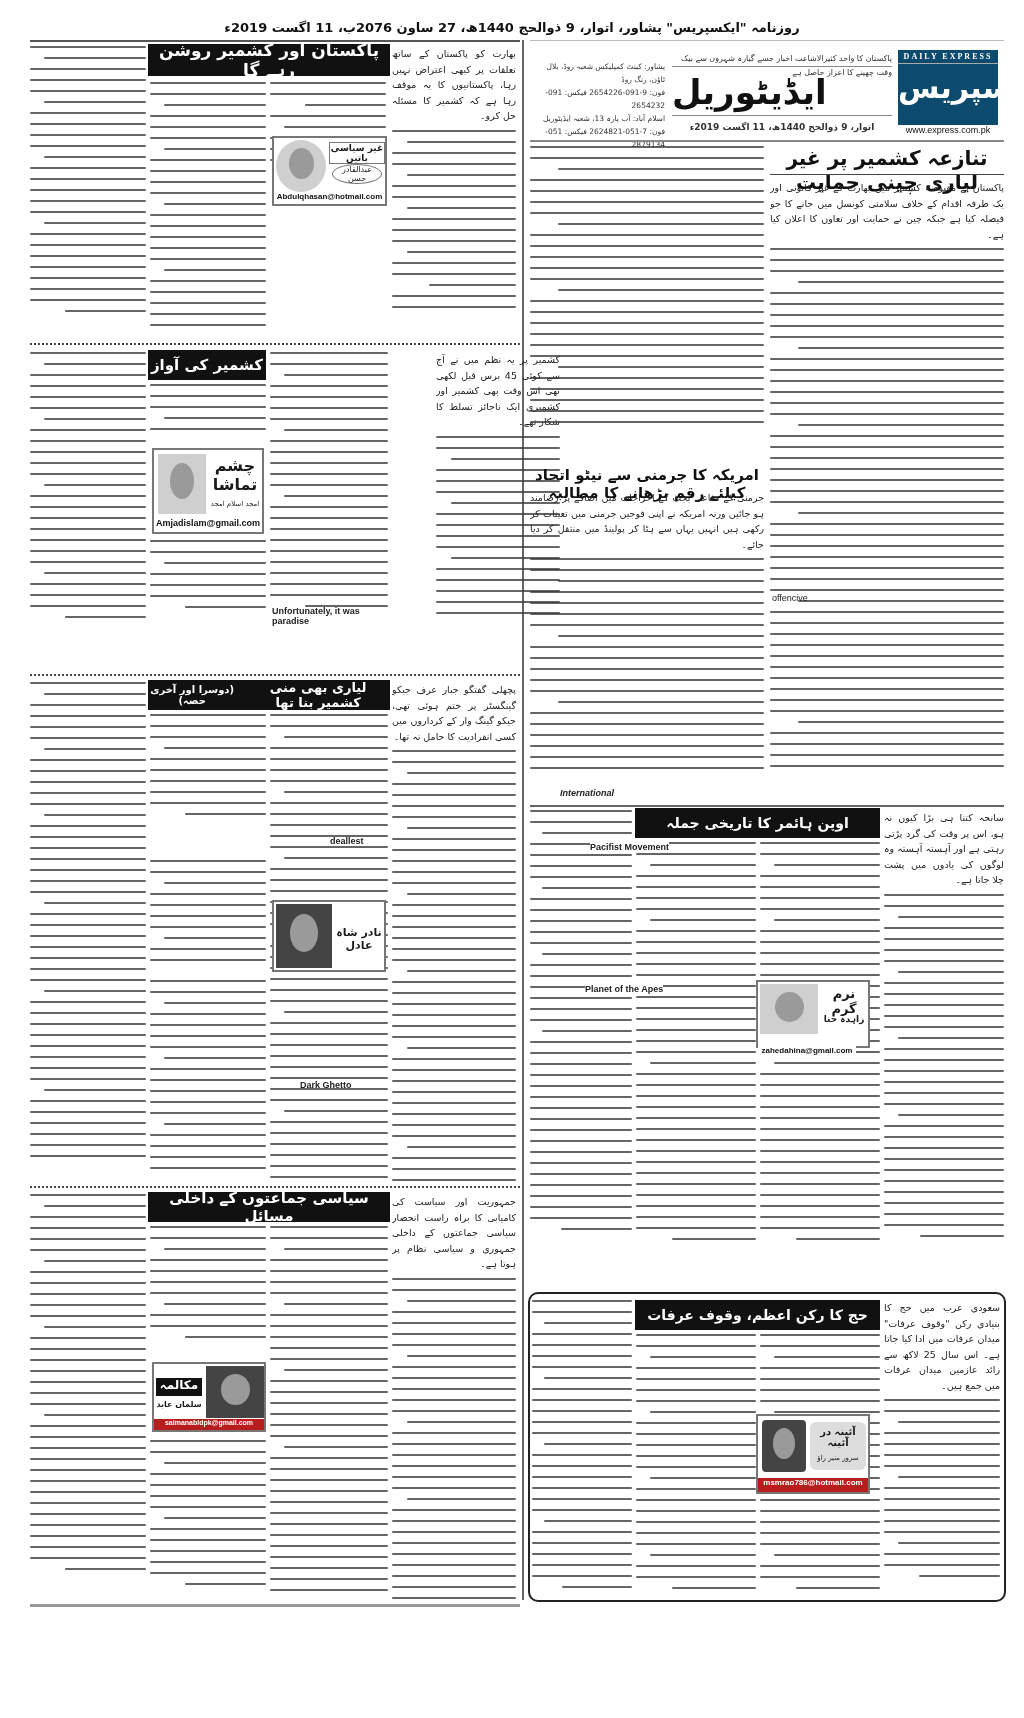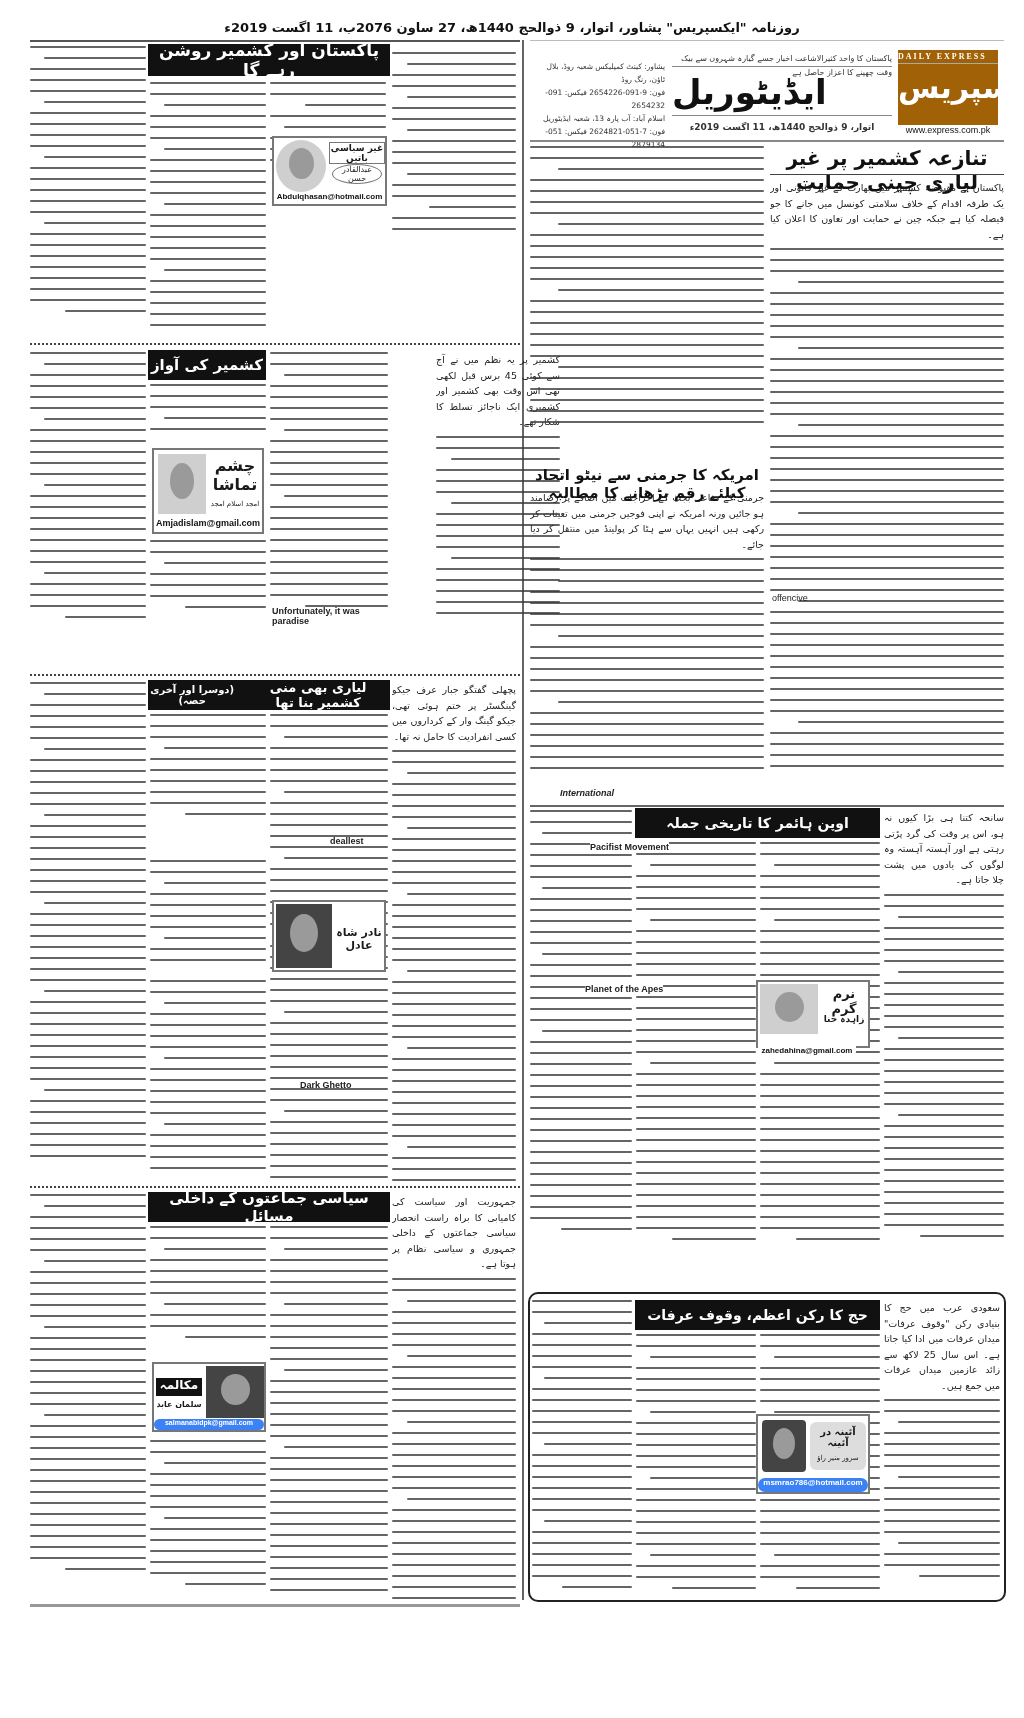--- a/index.html
+++ b/index.html
@@ -22,23 +22,23 @@
   .body-text { font-size: 9.5px; line-height: 15.5px; direction: rtl; text-align: justify; color: #222; overflow: hidden; }
 
   .banner { background: #111; color: #fff; text-align: center; font-weight: bold; direction: rtl; display: flex; align-items: center; justify-content: center; }
   .headline { text-align: center; font-weight: bold; direction: rtl; color: #111; }
 
   .photo-box { border: 2px solid #777; background: #fff; }
   .photo { background: #cfcfcf; position: relative; overflow: hidden; }
   .photo::after { content: ""; position: absolute; left: 25%; top: 15%; width: 50%; height: 60%; border-radius: 50%; background: #9a9a9a; }
   .photo.dark { background: #444; }
   .email-bar { background: #fff; font-family: "Liberation Sans", sans-serif; font-weight: bold; font-size: 10px; text-align: center; color: #111; }
-  .email-bar.dark { background: #3b82f6; color: #fff; border-radius: 7px; }
-
-  .logo-box { background: #a16207; color: #fff; text-align: left; }
+  .email-bar.dark { background: #b91c1c; color: #fff; }
+
+  .logo-box { background: #0c4a6e; color: #fff; text-align: center; }
   .logo-top { font-size: 8px; letter-spacing: 2px; font-family: "Liberation Serif", serif; font-weight: bold; border-bottom: 1px solid #aaa; padding: 2px 0; }
   .logo-urdu { font-size: 30px; font-weight: bold; padding-top: 6px; }
   .logo-url { font-size: 9px; color: #111; background: #fff; font-family: "Liberation Sans", sans-serif; }
 
   .ed-title { font-size: 34px; font-weight: bold; color: #111; text-align: left; direction: rtl; }
   .small { font-size: 8.5px; color: #333; direction: rtl; text-align: right; line-height: 14px; }
   .rounded-box { border: 2px solid #222; border-radius: 10px; }
   .en-text { font-family: "Liberation Sans", sans-serif; font-size: 10px; color: #222; }
 </style>
 </head>
@@ -69,20 +69,21 @@
 </div>
 
 <div class="abs rule-h" style="left:530px; top:140px; width:474px; border-top:2px solid #888;"></div>
 
 <div class="abs rule-v" style="left:522px; top:40px; height:1560px; border-left:2px solid #666;"></div>
 
 <div class="abs rule-h" style="left:30px; top:40px; width:490px;"></div>
 <div class="abs banner" style="left:148px; top:44px; width:242px; height:32px; font-size:17px;">پاکستان اور کشمیر روشن رہے گا</div>
 
 <div class="abs col" style="left:392px; top:46px; width:124px; height:292px;">
+  <div class="body-text">بھارت کو پاکستان کے ساتھ تعلقات پر کبھی اعتراض نہیں رہا، پاکستانیوں کا یہ موقف رہا ہے کہ کشمیر کا مسئلہ حل کرو۔</div>
   <div style="margin-top:6px">
     <div class="ln"></div>
       <div class="ln m"></div>
       <div class="ln"></div>
       <div class="ln"></div>
       <div class="ln m"></div>
       <div class="ln"></div>
       <div class="ln"></div>
       <div class="ln m"></div>
       <div class="ln"></div>

